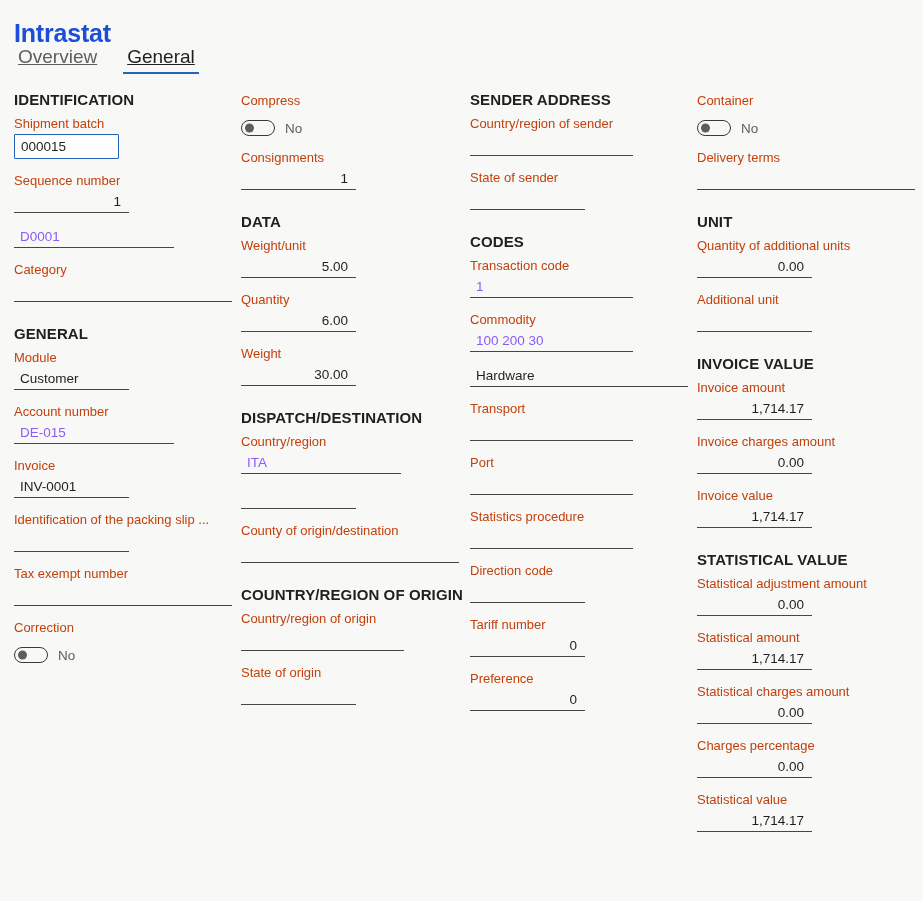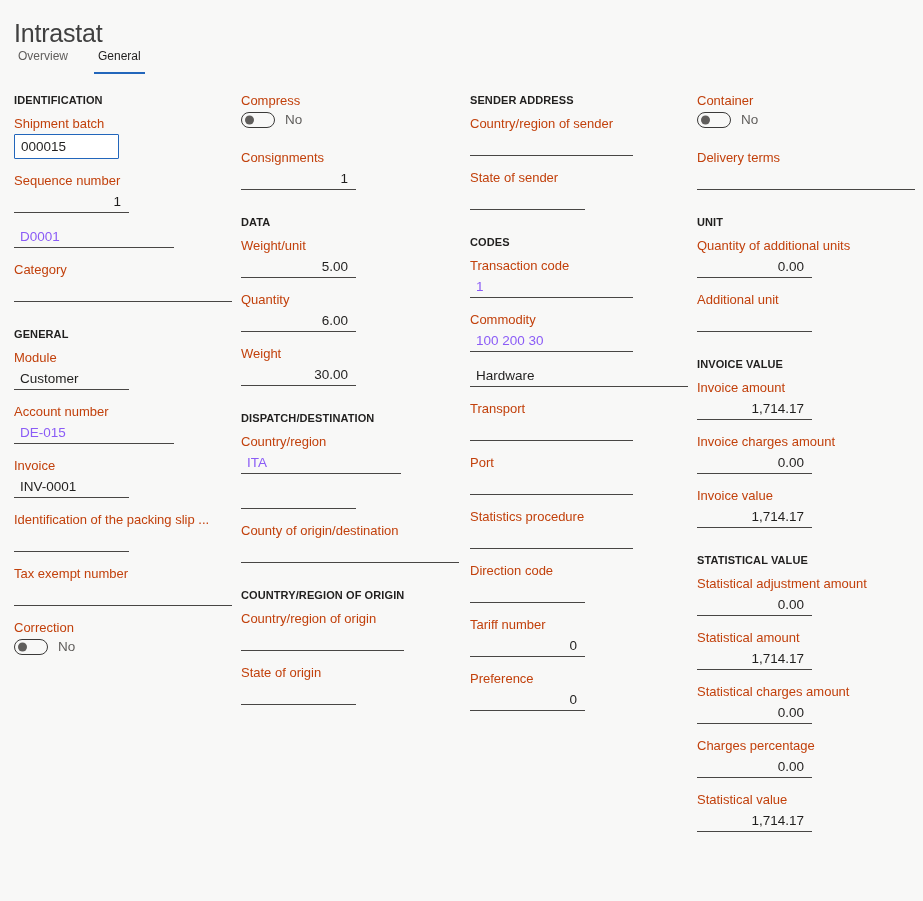--- a/index.html
+++ b/index.html
@@ -16,40 +16,41 @@
     overflow: hidden;
     position: relative;
   }
 
   
   .page-title {
     position: absolute;
     left: 14px;
     top: 2px;
     font-size: 25px;
-    font-weight: 400;
-    color: #404040;
+    font-weight: 700;
+    color: #1d4ed8;
     letter-spacing: -0.2px;
   }
 
   .tabstrip {
     position: absolute;
     left: 14px;
     top: 48px;
     display: flex;
     align-items: flex-start;
     gap: 22px;
   }
   .tab {
-    font-size: 12px;
+    font-size: 19px;
     color: #605e5c;
     padding: 0 4px 7px 4px;
     border-bottom: 2px solid transparent;
     cursor: pointer;
     line-height: 17px;
+    text-decoration: underline;
   }
   .tab.selected {
     color: #201f1e;
     border-bottom-color: #2266bb;
   }
 
   
   .columns {
     position: absolute;
     left: 0;
@@ -60,21 +61,21 @@
     position: absolute;
     top: 0;
   }
   .col-1 { left: 14px;  width: 218px; }
   .col-2 { left: 241px; width: 218px; }
   .col-3 { left: 470px; width: 218px; }
   .col-4 { left: 697px; width: 218px; }
 
   
   .group-header {
-    font-size: 11px;
+    font-size: 15px;
     font-weight: bold;
     color: #201f1e;
     letter-spacing: 0.1px;
     margin: 0 0 7px 0;
     line-height: 16px;
     white-space: nowrap;
   }
   .group-header.spaced { margin-top: 24px; }
 
   
@@ -120,21 +121,21 @@
     font-size: 13.5px;
     color: #201f1e;
     padding: 7px 6px;
     outline: none;
     border-radius: 1px;
   }
 
   
   .toggle-row {
     display: flex;
-    align-items: flex-start;
+    align-items: flex-end;
     gap: 10px;
     height: 24px;
     margin-top: 2px;
   }
   .toggle {
     width: 34px;
     height: 16px;
     border: 1px solid #3b3a39;
     border-radius: 9px;
     background: #f8f8f7;

